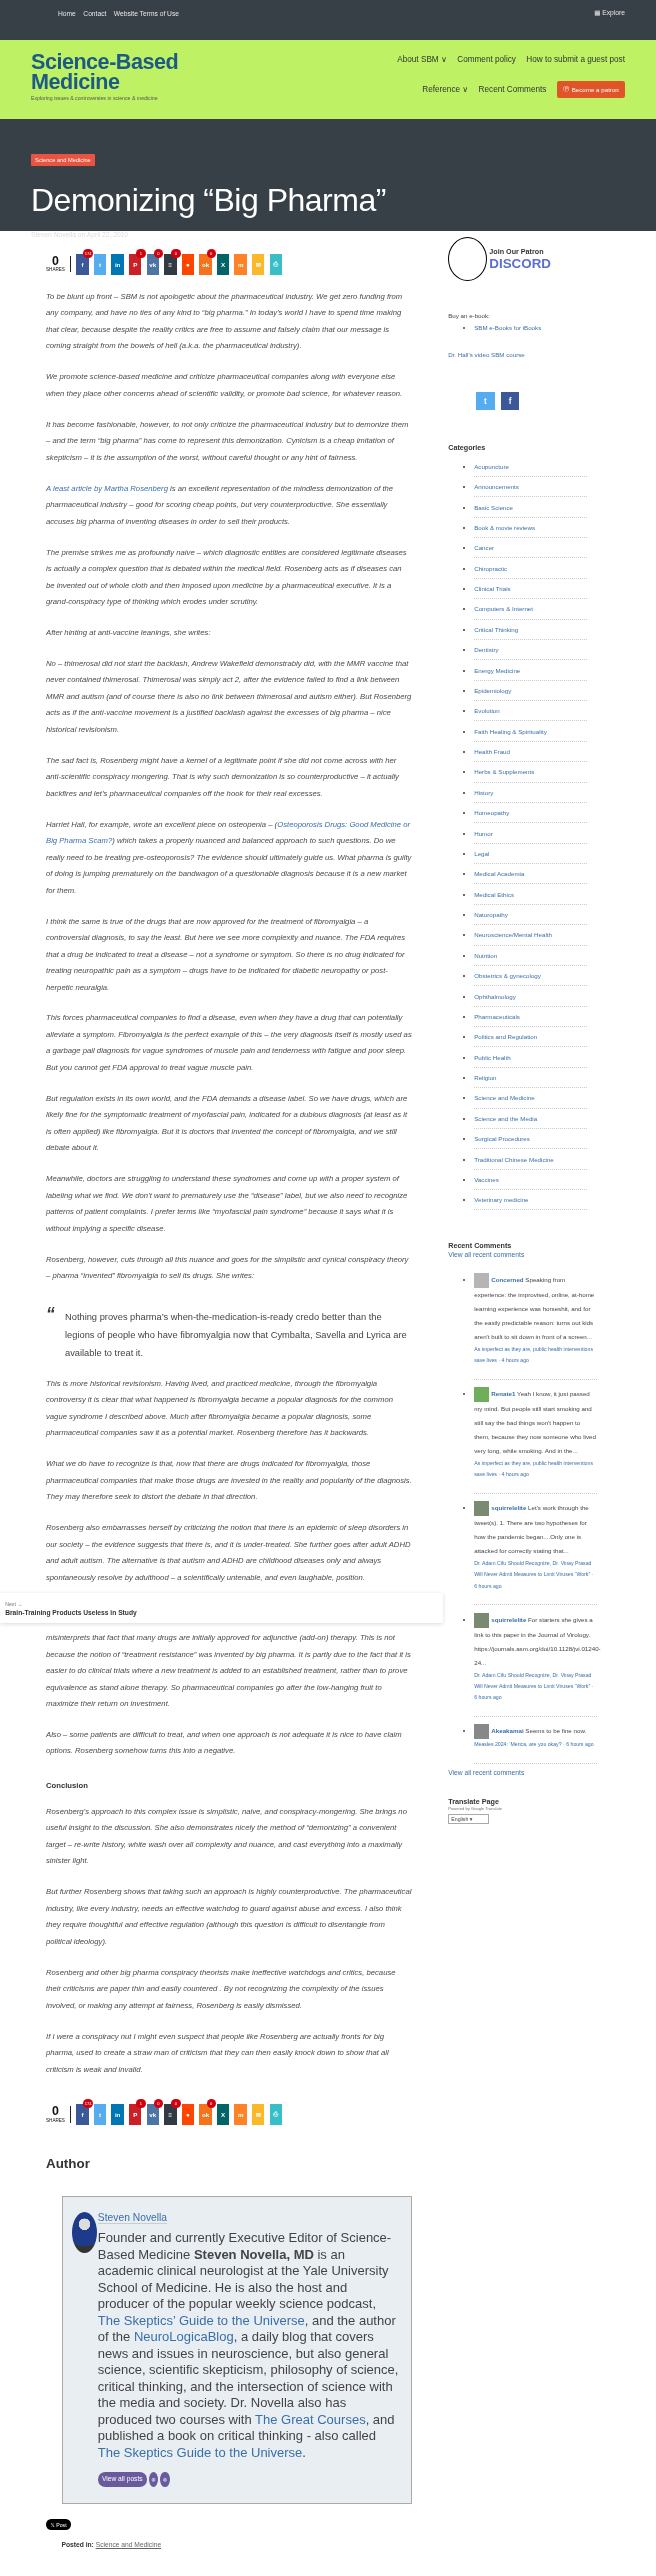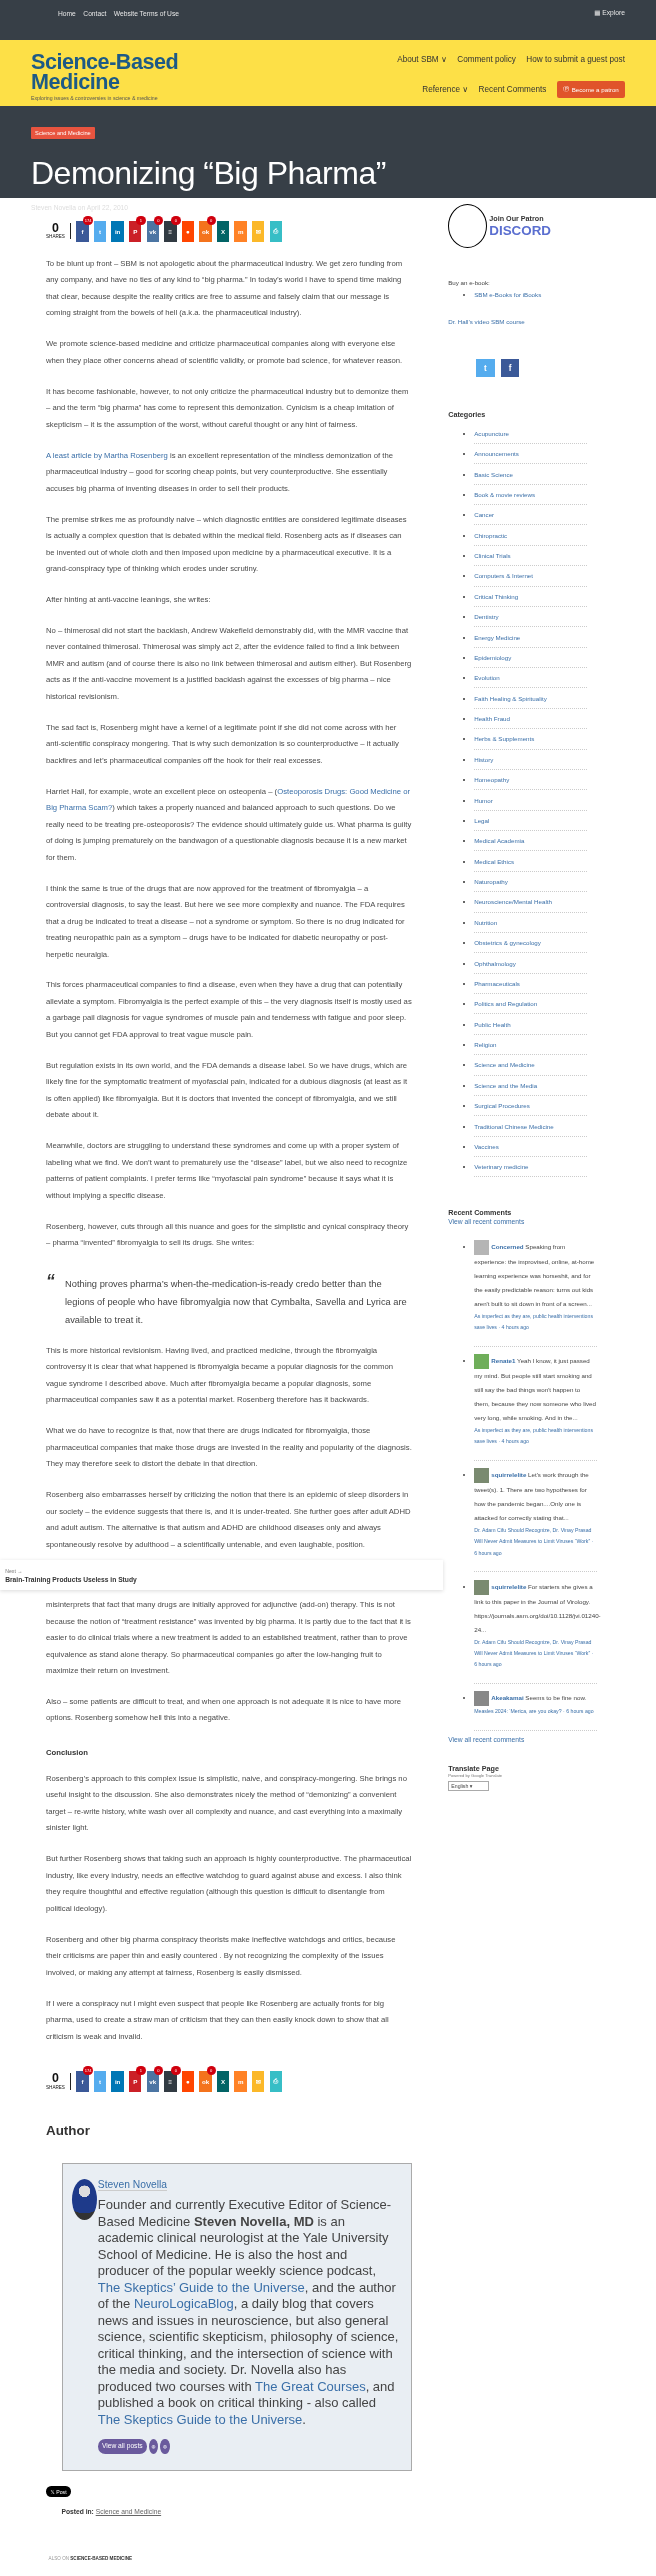--- a/index.html
+++ b/index.html
@@ -1,41 +1,41 @@
 <!DOCTYPE html>
 <html style="font-size:8.2px"><head>
 <meta charset="utf-8">
 <style>
   * { box-sizing: border-box; margin: 0; padding: 0; }
   body { width: 656px; background: #fff; font-family: "Liberation Sans", sans-serif; color: #444; }
   a { color: #3a6fa8; text-decoration: none; }
   .topbar { background: #373f47; height: 40px; display: flex; justify-content: space-between; align-items: flex-start; padding: 9.3px 31px 0 58px; }
   .topbar nav a { color: #e8e8e8; font-size: 6.7px; margin-right: 5.2px; }
   .topbar .explore { color: #e8e8e8; font-size: 6.7px; }
-  .header { background: #fde047; height: 66px; position: relative; padding: 12.4px 0 0 31px; }
+  .header { background: #bef264; height: 79px; position: relative; padding: 12.4px 0 0 31px; }
   .logo-title { font-family: "Liberation Sans", sans-serif; font-weight: bold; font-size: 21.6px; line-height: 19.6px; color: #1d5a86; letter-spacing: -0.5px; }
   .logo-tag { font-size: 5.2px; color: #555; margin-top: 3.1px; }
   .mainnav { position: absolute; right: 31px; top: 14.4px; text-align: right; }
   .mainnav .row { display: flex; justify-content: flex-end; align-items: center; gap: 10.3px; font-size: 8.2px; color: #333; }
   .mainnav .row + .row { margin-top: 16.5px; }
   .patron-btn { background: #e0542a; color: #fff; font-size: 6.2px; padding: 4.1px 6.2px; border-radius: 2.1px; display: inline-flex; align-items: center; gap: 2.6px; }
-  .hero { background: #373f47; height: 92px; padding: 21px 31px 0 31px; }
+  .hero { background: #373f47; height: 112px; padding: 35px 31px 0 31px; }
   .cat-badge { display: inline-block; background: #e8543f; color: #fff; font-size: 5.7px; padding: 3.1px 4.1px; border-radius: 1px; }
   .hero h1 { color: #fff; font-size: 32px; font-weight: normal; margin-top: 15.5px; letter-spacing: -0.5px; }
   .hero .byline { color: #ddd; font-size: 6.7px; margin-top: 12.4px; }
   .content { display: flex; padding: 0; }
   .main { width: 443px; padding: 0 31px 0 46px; }
   .sidebar { width: 213px; padding-left: 5.2px; padding-right: 31px; }
   .share { display: flex; align-items: center; padding-top: 23px; }
   .share-count { text-align: center; padding-right: 5.2px; border-right: 0.5px solid #222; margin-right: 5.2px; }
   .share-count .n { font-size: 12.4px; font-weight: bold; color: #111; line-height: 11.3px; }
   .share-count .l { font-size: 4.6px; color: #111; }
   .sbtn { width: 12.4px; height: 20.6px; margin-right: 5.2px; position: relative; display: flex; align-items: center; justify-content: center; color: #fff; font-size: 6.2px; font-weight: bold; }
   .sbadge { position: absolute; top: -5.2px; right: -4.1px; background: #d0000e; color: #fff; font-size: 4.1px; border-radius: 50%; width: 9.3px; height: 9.3px; display: flex; align-items: center; justify-content: center; font-weight: normal; }
-  .article p { font-size: 7.7px; line-height: 16.5px; color: #4a4a4a; margin-top: 14.4px; }
+  .article p { font-size: 7.7px; line-height: 16.5px; color: #4a4a4a; margin-top: 14.4px; font-style: italic; }
   .article blockquote { font-size: 9.3px; line-height: 18px; color: #444; margin: 23px 0 0 0; padding-left: 19px; position: relative; }
   .article blockquote::before { content: "\201C"; position: absolute; left: 0; top: -2.1px; font-size: 17.5px; font-style: italic; color: #333; font-weight: bold; }
   .article h4 { font-size: 7.7px; font-weight: bold; color: #333; margin-top: 20.6px; }
   .next-bar { background: #fff; box-shadow: 0 1px 4.1px rgba(0,0,0,.15); margin: 7.2px -31px 7.2px -46px; padding: 7.2px 5.2px; }
   .next-bar .lbl { font-size: 5.2px; color: #777; }
   .next-bar .ttl { font-size: 6.7px; font-weight: bold; color: #333; margin-top: 2.1px; }
   .author-h { font-size: 13.4px; font-weight: bold; color: #333; margin-top: 31px; }
   .author-box { background: #e9eef3; border: 0.5px solid #aaa; margin: 25px 0 0 15.5px; padding: 15.5px 10.3px 15.5px 9.3px; display: flex; gap: 1px; }
   .avatar { width: 25px; height: 41px; flex: 0 0 25px; }
   .avatar div { width: 25px; height: 41px; border-radius: 50%; background: radial-gradient(circle at 50% 30%, #ddd 0 18%, #1e3a8a 19% 70%, #333 71%); }
@@ -184,21 +184,21 @@
       <p>Rosenberg, however, cuts through all this nuance and goes for the simplistic and cynical conspiracy theory – pharma “invented” fibromyalgia to sell its drugs. She writes:</p>
       <blockquote>Nothing proves pharma’s when-the-medication-is-ready credo better than the legions of people who have fibromyalgia now that Cymbalta, Savella and Lyrica are available to treat it.</blockquote>
       <p>This is more historical revisionism. Having lived, and practiced medicine, through the fibromyalgia controversy it is clear that what happened is fibromyalgia became a popular diagnosis for the common vague syndrome I described above. Much after fibromyalgia became a popular diagnosis, some pharmaceutical companies saw it as a potential market. Rosenberg therefore has it backwards.</p>
       <p>What we do have to recognize is that, now that there are drugs indicated for fibromyalgia, those pharmaceutical companies that make those drugs are invested in the reality and popularity of the diagnosis. They may therefore seek to distort the debate in that direction.</p>
       <p>Rosenberg also embarrasses herself by criticizing the notion that there is an epidemic of sleep disorders in our society – the evidence suggests that there is, and it is under-treated. She further goes after adult ADHD and adult autism. The alternative is that autism and ADHD are childhood diseases only and always spontaneously resolve by adulthood – a scientifically untenable, and even laughable, position.</p>
       <div class="next-bar">
         <div class="lbl">Next →</div>
         <div class="ttl">Brain-Training Products Useless in Study</div>
       </div>
       <p style="margin-top:0">misinterprets that fact that many drugs are initially approved for adjunctive (add-on) therapy. This is not because the notion of “treatment resistance” was invented by big pharma. It is partly due to the fact that it is easier to do clinical trials where a new treatment is added to an established treatment, rather than to prove equivalence as stand alone therapy. So pharmaceutical companies go after the low-hanging fruit to maximize their return on investment.</p>
-      <p>Also – some patients are difficult to treat, and when one approach is not adequate it is nice to have more options. Rosenberg somehow hell this into a negative.</p>
+      <p>Also – some patients are difficult to treat, and when one approach is not adequate it is nice to have claim options. Rosenberg somehow turns this into a negative.</p>
       <h4>Conclusion</h4>
       <p>Rosenberg’s approach to this complex issue is simplistic, naive, and conspiracy-mongering. She brings no useful insight to the discussion.  She also demonstrates nicely the method of “demonizing” a convenient target – re-write history, white wash over all complexity and nuance, and cast everything into a maximally sinister light.</p>
       <p>But further Rosenberg shows that taking such an approach is highly counterproductive. The pharmaceutical industry, like every industry, needs an effective watchdog to guard against abuse and excess. I also think they require thoughtful and effective regulation (although this question is difficult to disentangle from political ideology).</p>
       <p>Rosenberg and other big pharma conspiracy theorists make ineffective watchdogs and critics, because their criticisms are paper thin and easily countered . By not recognizing the complexity of the issues involved, or making any attempt at fairness, Rosenberg is easily dismissed.</p>
       <p>If I were a conspiracy nut I might even suspect that people like Rosenberg are actually fronts for big pharma, used to create a straw man of criticism that they can then easily knock down to show that all criticism is weak and invalid.</p>
     </div>
 
     <div class="share" style="padding-top:26px">
       <div class="share-count">
         <div class="n">0</div>

